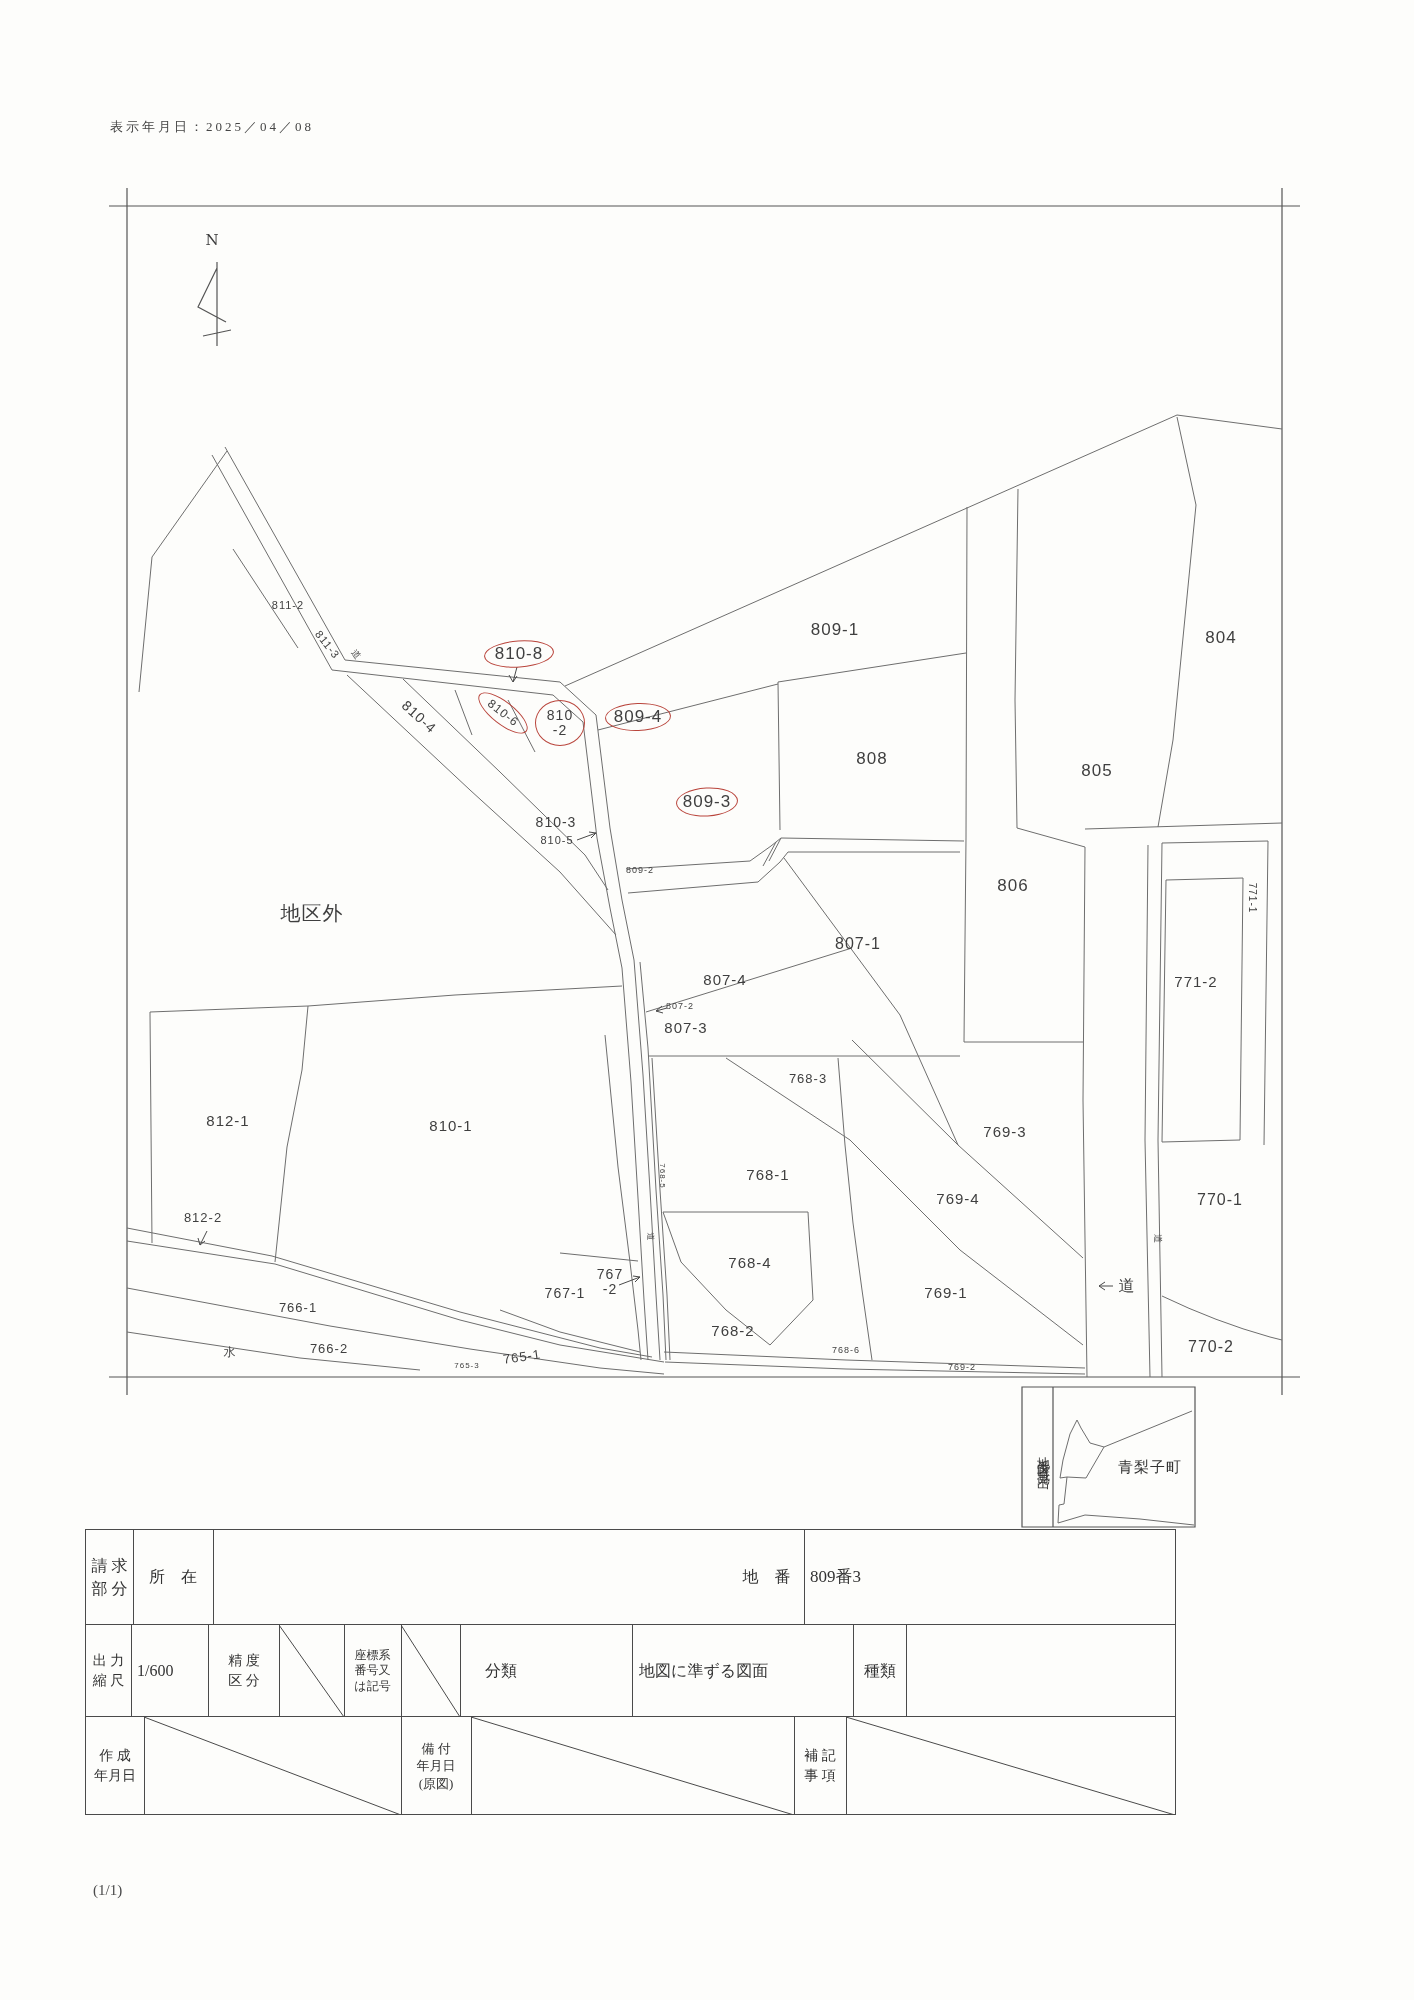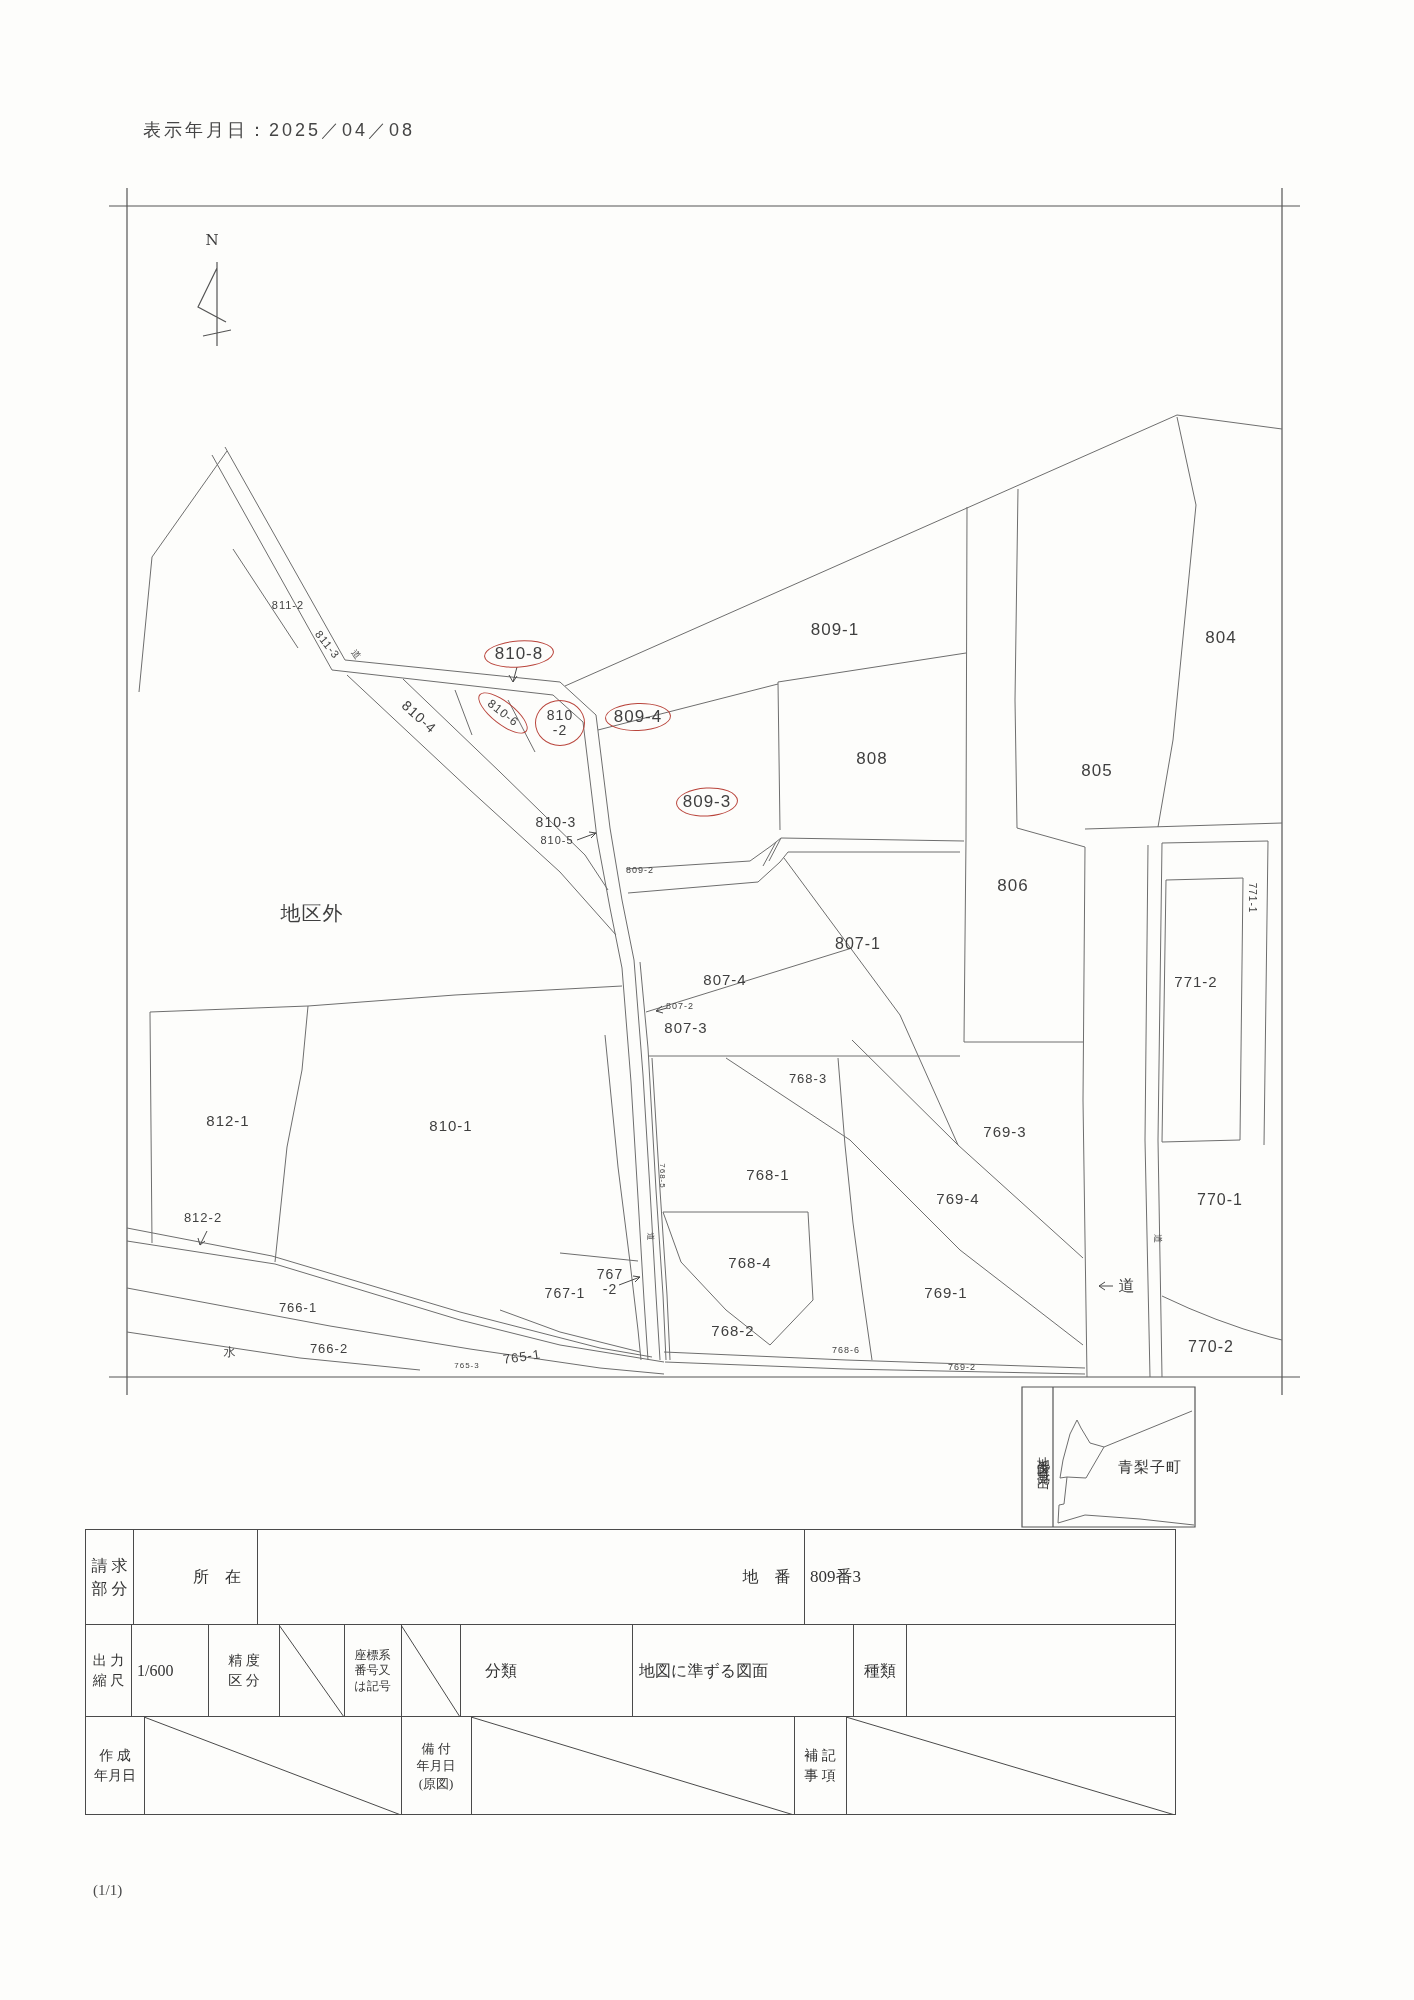--- a/index.html
+++ b/index.html
@@ -2,22 +2,22 @@
 <html><head>
 <meta charset="utf-8">
 <style>
   html,body{margin:0;padding:0;background:#e8e8e8;}
   #page{position:relative;width:1414px;height:2000px;background:#fdfdfb;overflow:hidden;
         font-family:"Liberation Sans","DejaVu Sans",sans-serif;color:#3b3b3b;}
   #lineart{position:absolute;left:0;top:0;}
   .thin{stroke:#6e6e6e;stroke-width:1;fill:none;}
   .dark{stroke:#555;stroke-width:1.2;fill:none;}
   .arrow{stroke:#4a4a4a;stroke-width:1;fill:none;}
-  #display-date{position:absolute;left:110px;top:118px;font-size:18px;letter-spacing:3px;
-                font-family:Liberation Sans, sans-serif;color:#454545;margin-left:33px;}
+  #display-date{position:absolute;left:110px;top:118px;font-size:13px;letter-spacing:3px;
+                font-family:Liberation Serif, serif;color:#454545;}
   #page-indicator{position:absolute;left:93px;top:1882px;font-size:15px;
                 font-family:"Liberation Serif","DejaVu Serif",serif;color:#4a4a4a;}
   #north-label{position:absolute;left:212px;top:240px;transform:translate(-50%,-50%);
                 font-size:15px;font-family:"DejaVu Serif",serif;}
   .lbl{position:absolute;transform:translate(-50%,-50%) rotate(var(--r,0deg));
        white-space:pre;text-align:center;line-height:1.05;letter-spacing:1px;color:#3f3f3f;}
   .circ{position:absolute;border:1.6px solid #b9453c;border-radius:50%;
         transform:translate(-50%,-50%) rotate(var(--r,0deg));}
   
   #legend-title{position:absolute;left:1024px;top:1394px;width:28px;height:128px;
@@ -178,21 +178,21 @@
     </div>
 
   <div id="legend-title">地番区域見出</div>
   <div id="legend-area">青梨子町</div>
 
   <div id="table">
 
     <div class="trow" style="top:0;height:94px;">
       <div class="tc" style="left:0;width:47px;font-size:16px;">請 求
 部 分</div>
-      <div class="tc" style="left:47px;width:80px;font-size:16px;padding-left:44px;">所　在</div>
+      <div class="tc" style="left:47px;width:80px;font-size:16px;">所　在</div>
       <div class="tc" style="left:643px;width:75px;font-size:16px;">地　番</div>
       <div class="tc val noborder" style="left:718px;width:371px;">809番3</div>
     </div>
 
     <div class="trow" style="top:94px;height:92px;border-top:1.1px solid #4a4a4a;">
       <div class="tc" style="left:0;width:45px;font-size:14px;">出 力
 縮 尺</div>
       <div class="tc val" style="left:45px;width:78px;font-size:16px;">1/600</div>
       <div class="tc" style="left:123px;width:70px;font-size:14px;">精 度
 区 分</div>

